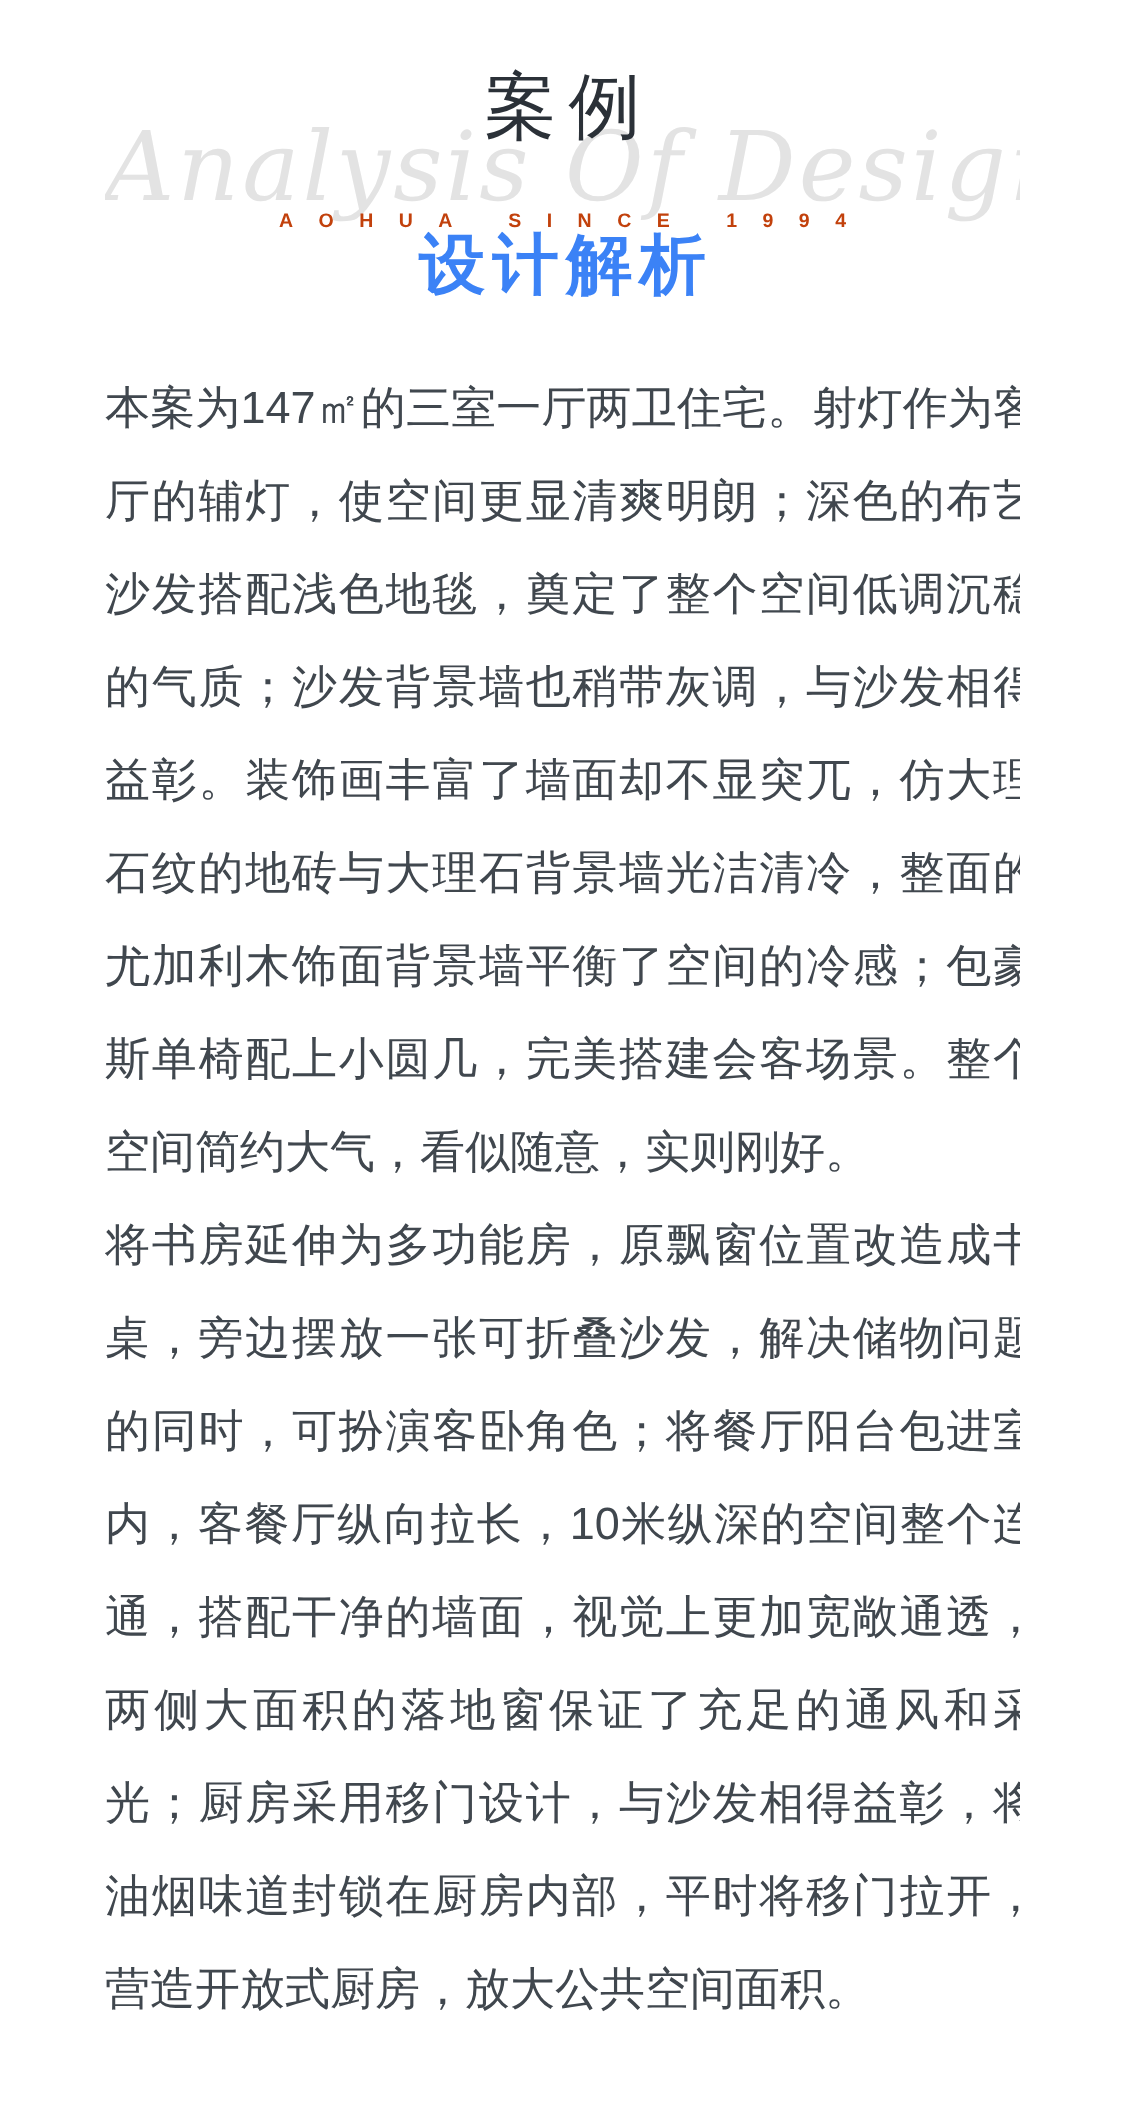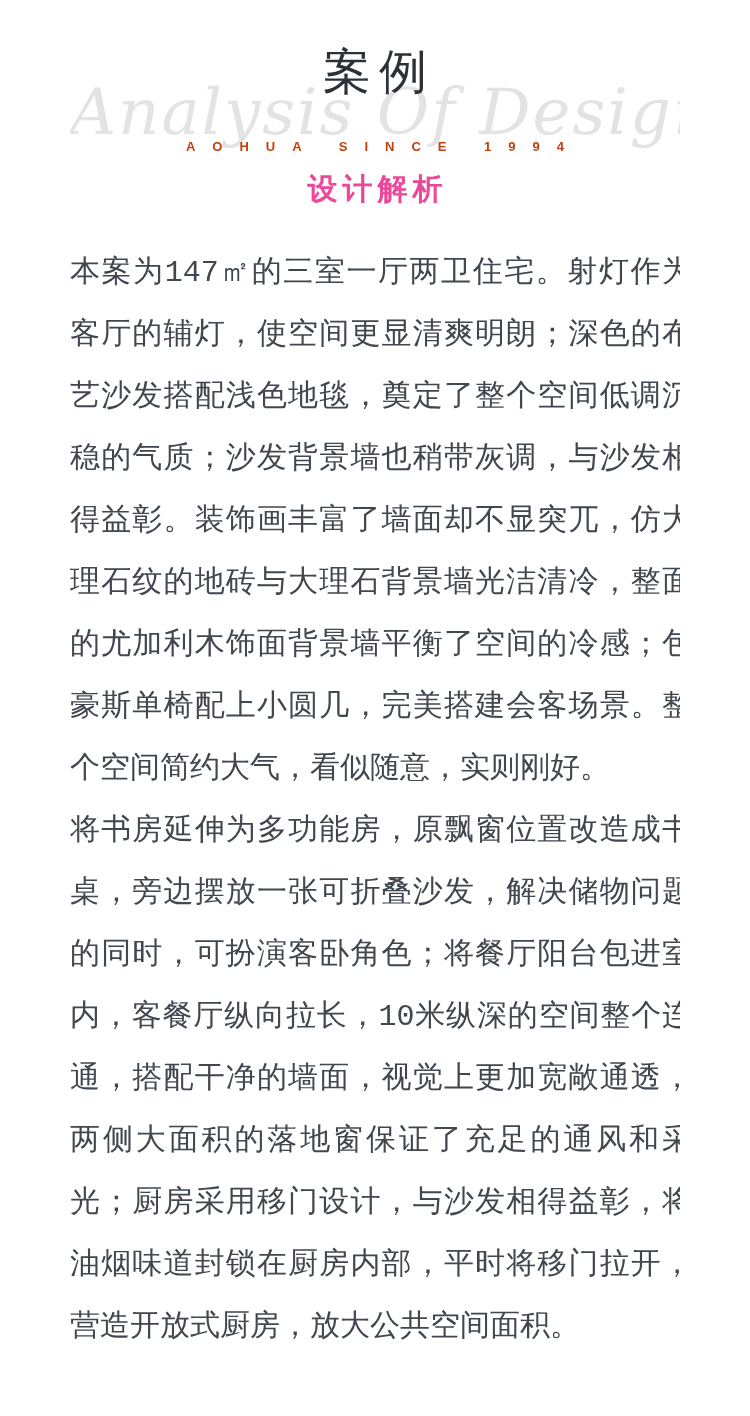--- a/index.html
+++ b/index.html
@@ -52,38 +52,36 @@
     font-size: 13px;
     font-weight: 600;
     color: #c2410c;
     letter-spacing: 17px;
     text-indent: 17px;
     white-space: nowrap;
   }
   .subtitle {
     position: relative;
     z-index: 1;
-    margin-top: 19px;
-    font-size: 30px;
+    font-size: 44px;
     line-height: 1.05;
     font-weight: 700;
-    color: #ec4899;
+    color: #3b82f6;
     letter-spacing: 5px;
     text-indent: 5px;
   }
   .article {
     width: 622px;
     margin: 0 auto;
     font-size: 30px;
     line-height: 62px;
     font-weight: 300;
     color: #40474e;
     text-align: justify;
     text-justify: inter-character;
-    font-family: Liberation Mono, monospace;
   }
   .article p { margin: 0; }
 </style>
 </head>
 <body>
 
 <div class="page">
 
   <div class="header">
     <div class="watermark">Analysis Of Design</div>

